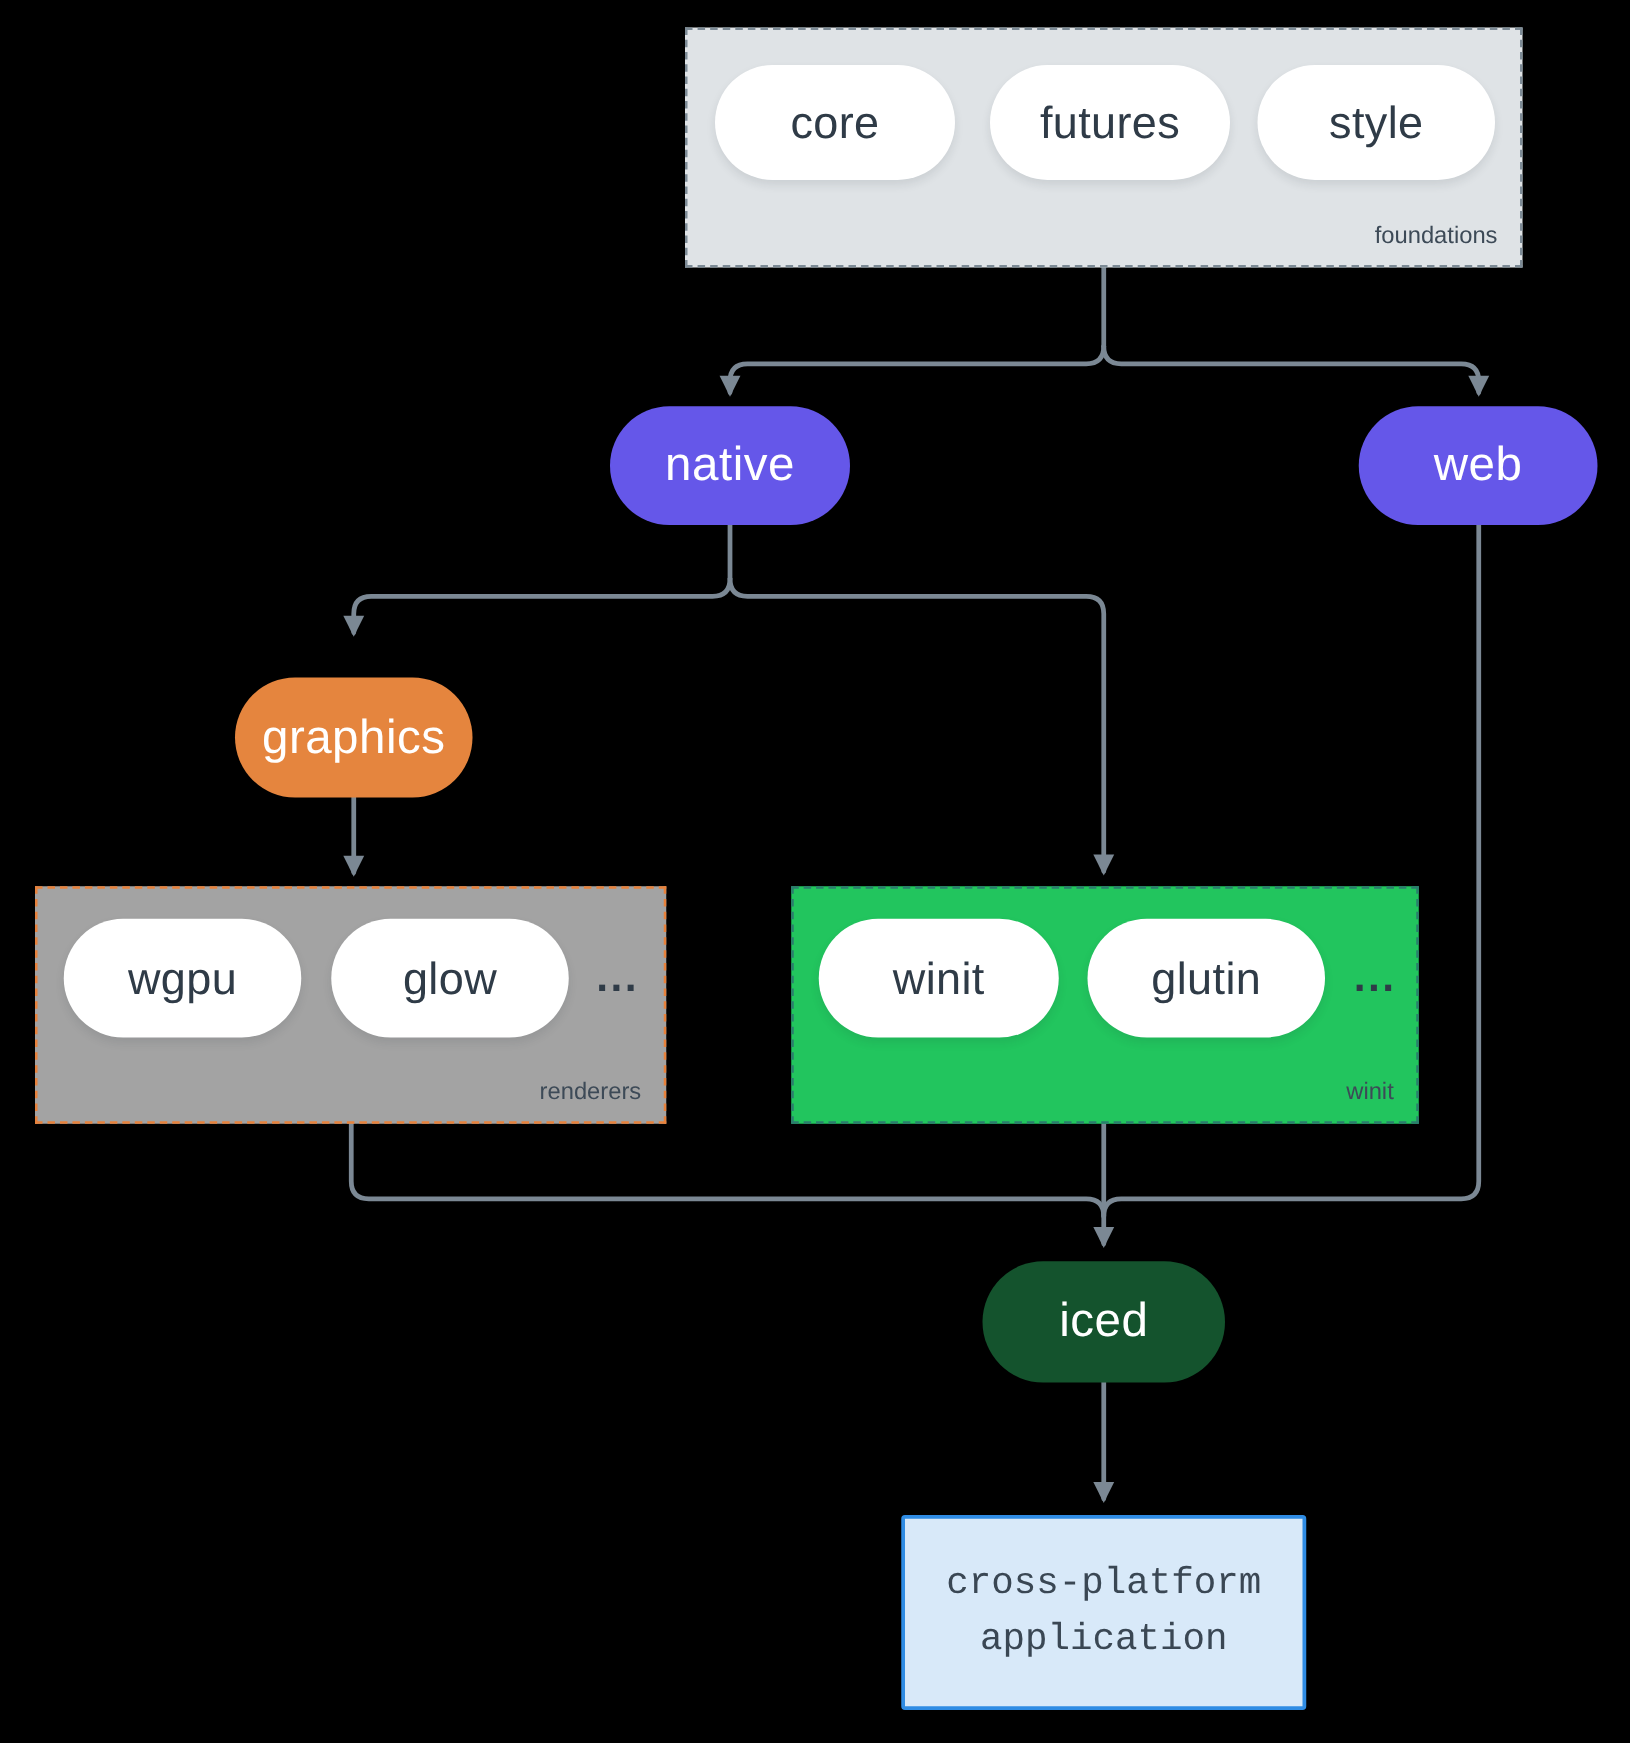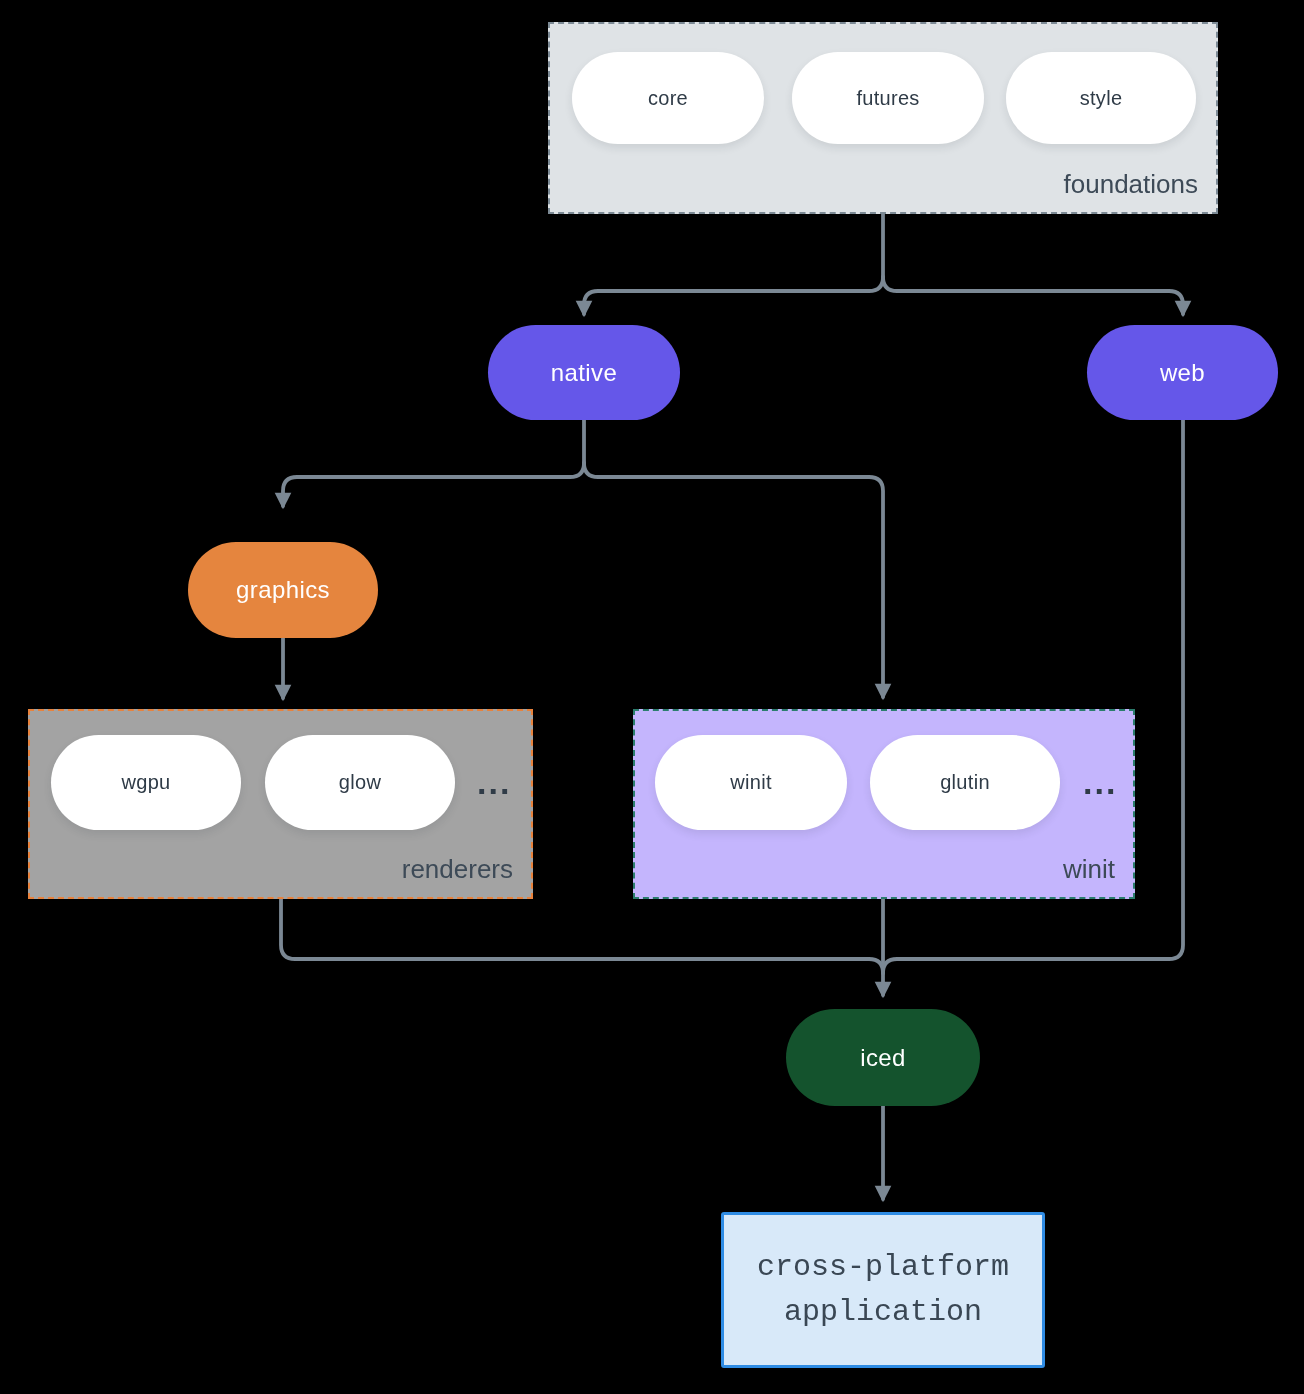--- a/index.html
+++ b/index.html
@@ -4,30 +4,30 @@
 <style>
   html,body{margin:0;padding:0;background:#000;}
   #canvas{
     position:relative;width:1304px;height:1394px;background:#000;overflow:hidden;
     font-family:"Liberation Sans","DejaVu Sans",sans-serif;
   }
   #edges{position:absolute;left:0;top:0;width:1304px;height:1394px;pointer-events:none;}
   .group{position:absolute;box-sizing:border-box;border:2px dashed;}
   .group.foundations{left:548px;top:22px;width:670px;height:192px;background:#dfe3e6;border-color:#7d8b96;}
   .group.renderers{left:28px;top:709px;width:505px;height:190px;background:#a3a3a3;border-color:#e8823c;}
-  .group.shells{left:633px;top:709px;width:502px;height:190px;background:#c4b5fd;border-color:#2b7d6d;}
-  .group-label{position:absolute;right:18px;bottom:12px;font-size:26px;color:#3d4a57;}
+  .group.shells{left:633px;top:709px;width:502px;height:190px;background:#22c55e;border-color:#2b7d6d;}
+  .group-label{position:absolute;right:18px;bottom:12px;font-size:19px;color:#3d4a57;}
   .pill{
     position:absolute;display:flex;align-items:center;justify-content:center;
-    border-radius:999px;font-size:20px;letter-spacing:0.3px;
+    border-radius:999px;font-size:36px;letter-spacing:0.3px;
   }
   .pill.white{background:#ffffff;color:#2f3b47;box-shadow:0 4px 8px rgba(30,40,50,0.10);}
   .node{
     position:absolute;display:flex;align-items:center;justify-content:center;
-    border-radius:999px;font-size:24px;color:#ffffff;letter-spacing:0.4px;
+    border-radius:999px;font-size:38px;color:#ffffff;letter-spacing:0.4px;
   }
   .node.purple{background:#6557e9;}
   .node.orange{background:#e5853e;margin-top:24px;}
   .node.blue{background:#14532d;}
   #node-native{left:488px;top:325px;width:192px;height:95px;}
   #node-web{left:1087px;top:325px;width:191px;height:95px;}
   #node-graphics{left:188px;top:518px;width:190px;height:96px;}
   #node-iced{left:786px;top:1009px;width:194px;height:97px;}
   .ellipsis{position:absolute;font-size:34px;font-weight:bold;color:#2f3b47;letter-spacing:2px;}
   #app-box{

